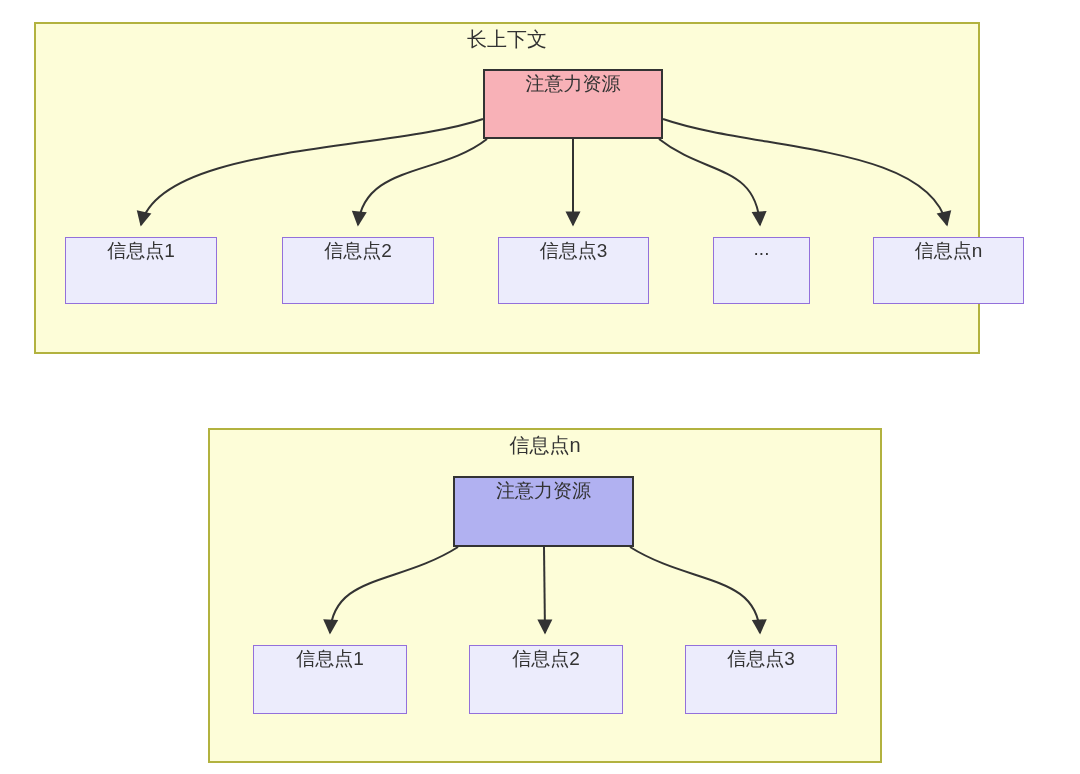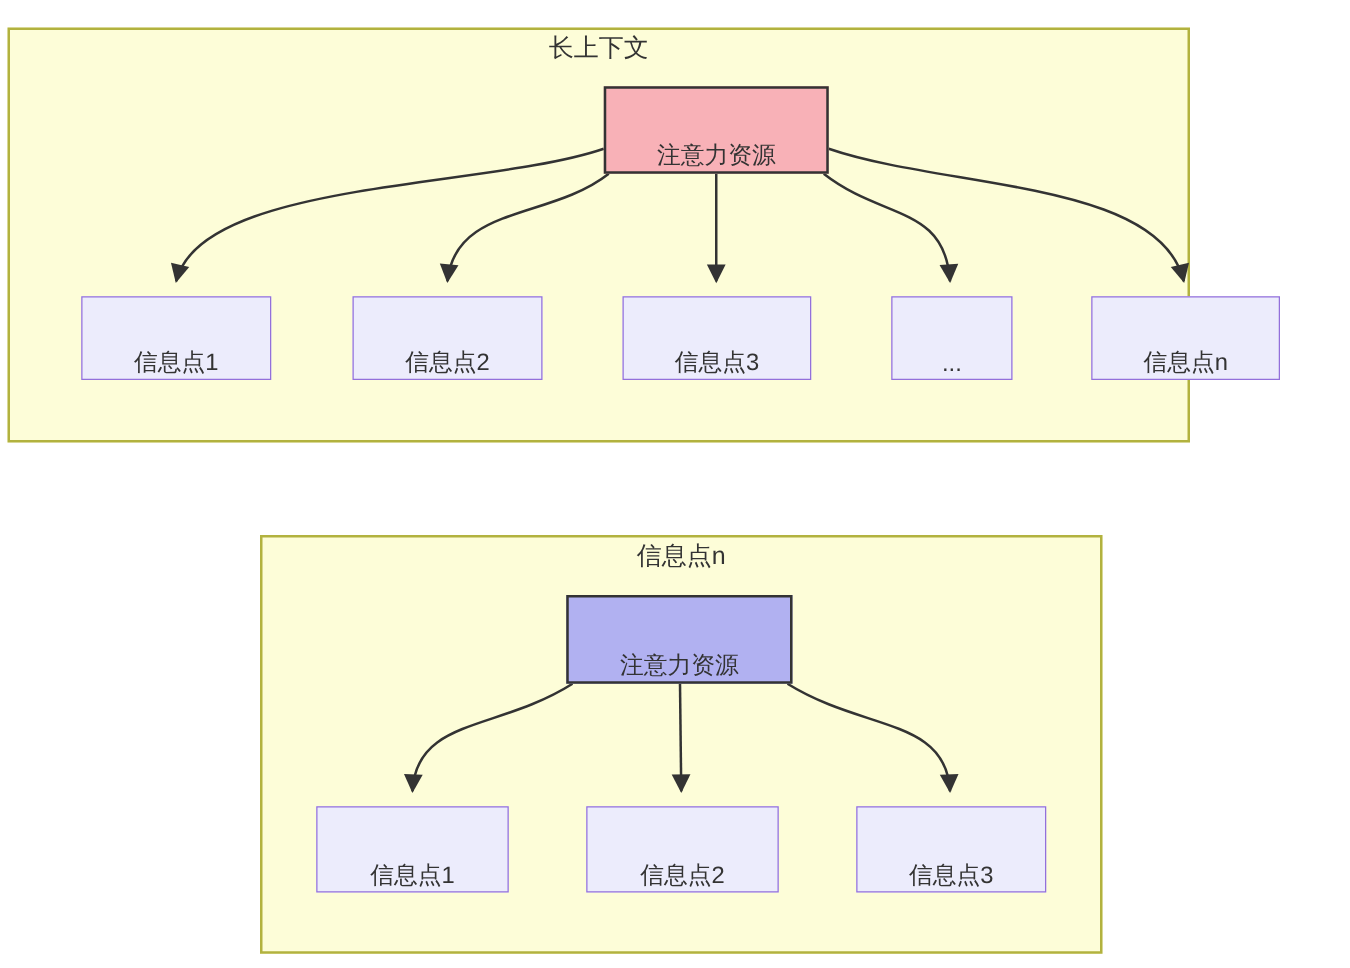--- a/index.html
+++ b/index.html
@@ -31,21 +31,21 @@
     font-size: 20px;
     line-height: 24px;
     color: var(--text, #333333);
     white-space: nowrap;
     z-index: 3;
   }
   .node, .hub {
     position: absolute;
     box-sizing: border-box;
     display: flex;
-    align-items: flex-end;
+    align-items: flex-start;
     justify-content: center;
     font-size: 19px;
     color: var(--text, #333333);
     z-index: 2;
     white-space: nowrap;
   }
   .node {
     background: var(--node-fill, #ececfc);
     border: 1.5px solid var(--node-border, #9370db);
   }
@@ -66,21 +66,21 @@
     stroke: var(--edge, #333333);
     stroke-width: 2;
   }
   .arrowhead-shape { fill: var(--edge, #333333); }
 </style>
 </head>
 <body>
 
 <div class="canvas">
 
-  <div class="group" style="left:6px; top:22px; width:946px; height:332px;">
+  <div class="group" style="left:34px; top:22px; width:946px; height:332px;">
     <div class="group-title">长上下文</div>
   </div>
 
   <div class="group" style="left:208px; top:428px; width:674px; height:335px;">
     <div class="group-title">信息点n</div>
   </div>
 
   <svg class="edge-layer" width="1080" height="774" viewBox="0 0 1080 774">
     <defs>
       <marker id="arrowhead" viewBox="0 0 12 12" refX="10" refY="6" markerWidth="9" markerHeight="9" orient="auto">

